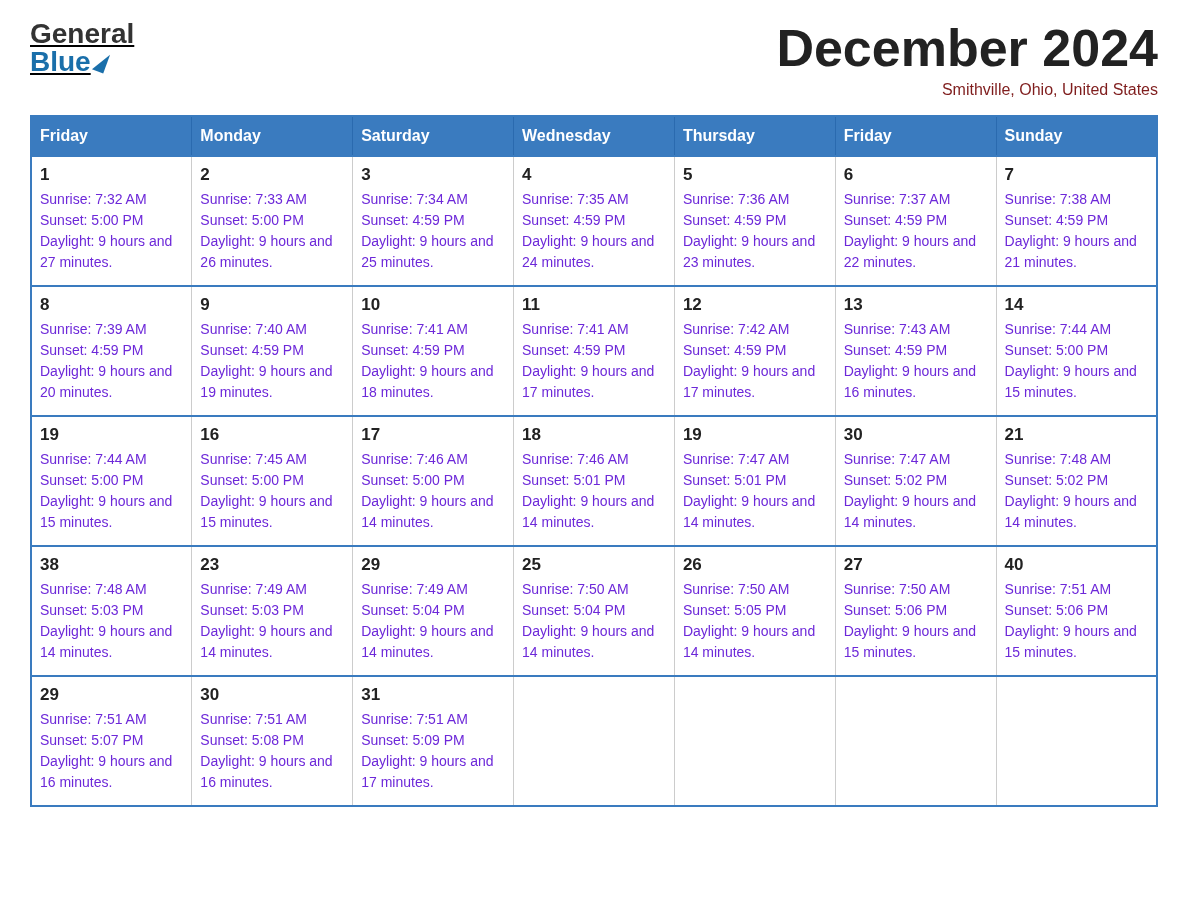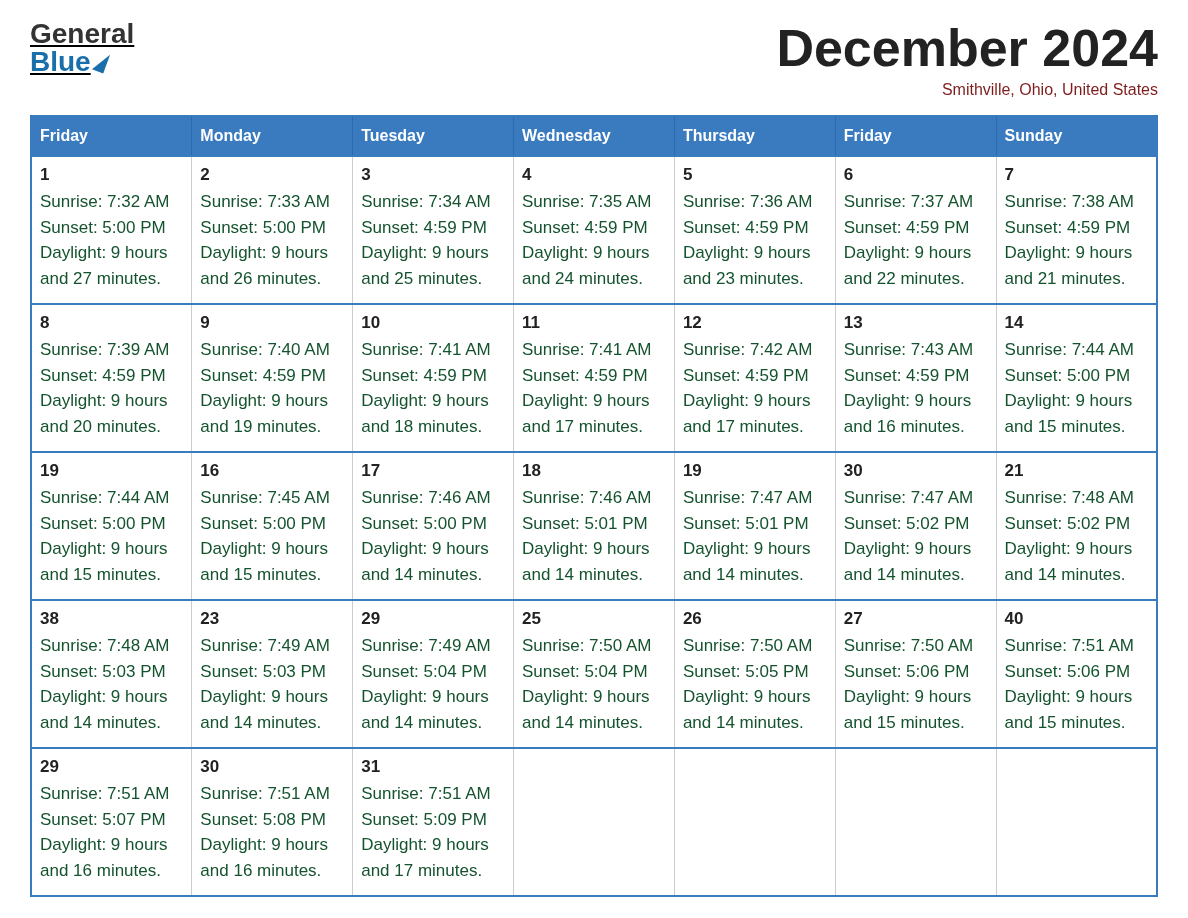--- a/index.html
+++ b/index.html
@@ -87,22 +87,22 @@
       background: #fff;
     }
     .day-number {
       font-size: 17px;
       font-weight: bold;
       color: #222;
       margin-bottom: 4px;
       display: block;
     }
     .day-info {
-      font-size: 17px;
-      color: #14532d;
+      font-size: 14px;
+      color: #6d28d9;
       line-height: 1.5;
     }
   </style>
 </head>
 <body>
 
 <div class="header">
   <div class="logo">
     <span class="logo-general">General</span>
     <span class="logo-blue">
@@ -114,21 +114,21 @@
     <div class="month-title">December 2024</div>
     <div class="subtitle">Smithville, Ohio, United States</div>
   </div>
 </div>
 
 <table class="calendar">
   <thead>
     <tr>
     <th>Friday</th>
         <th>Monday</th>
-        <th>Tuesday</th>
+        <th>Saturday</th>
         <th>Wednesday</th>
         <th>Thursday</th>
         <th>Friday</th>
         <th>Sunday</th>
       </tr>
   </thead>
   <tbody id="calendar-body">
   <tr>
         <td>
           <span class="day-number">1</span>

